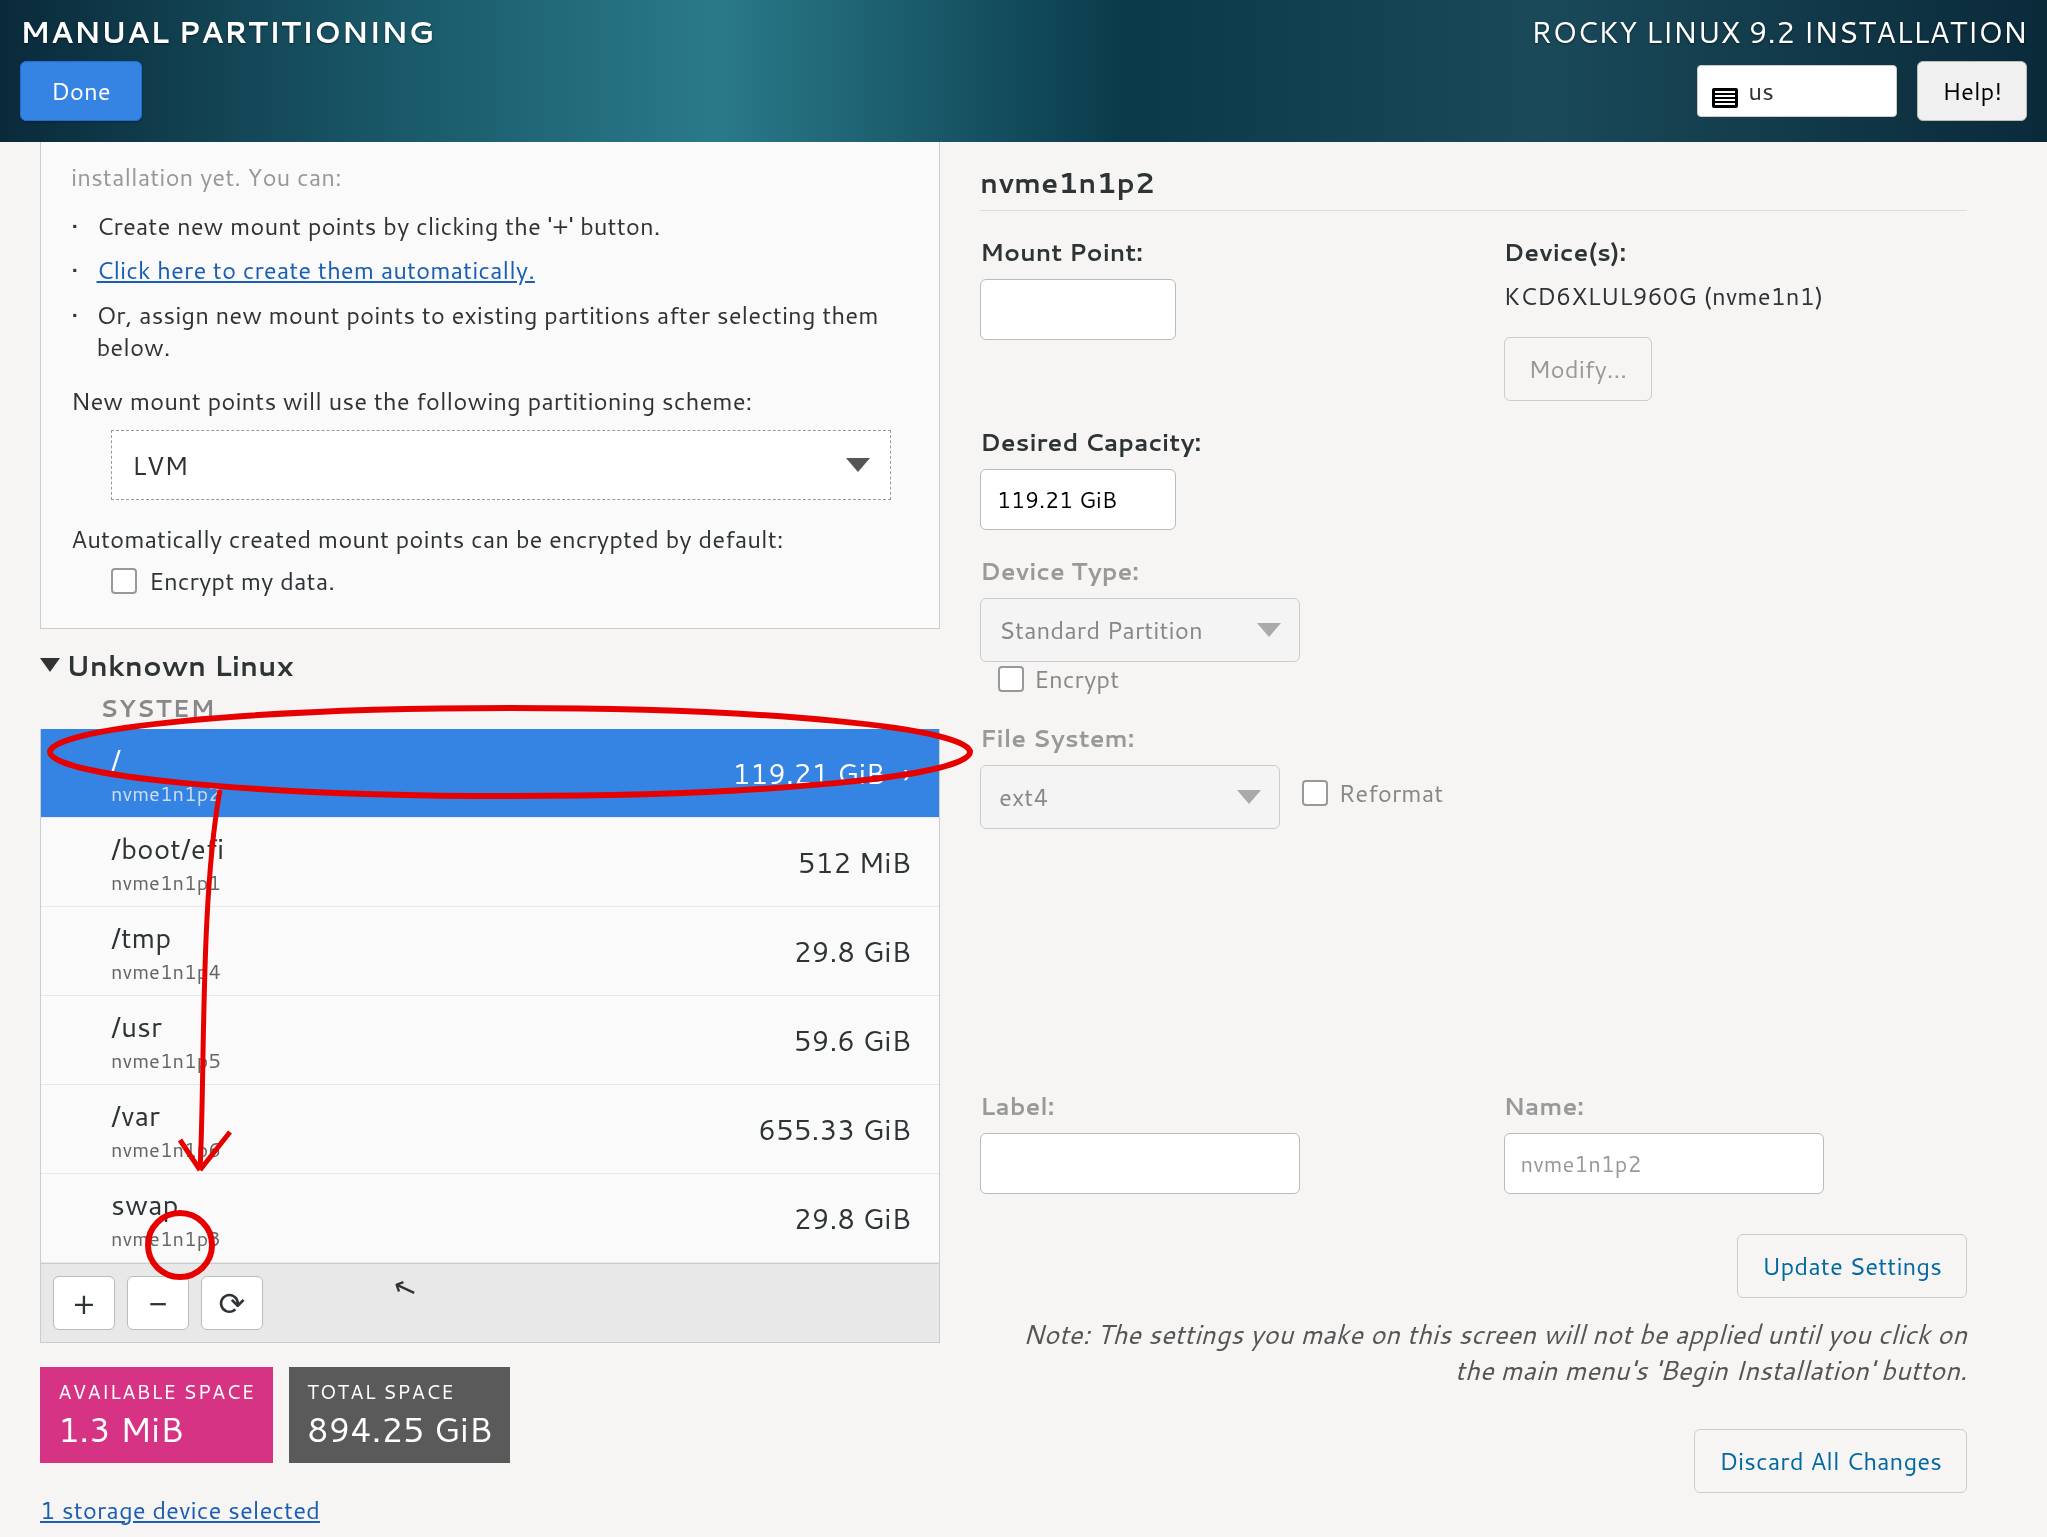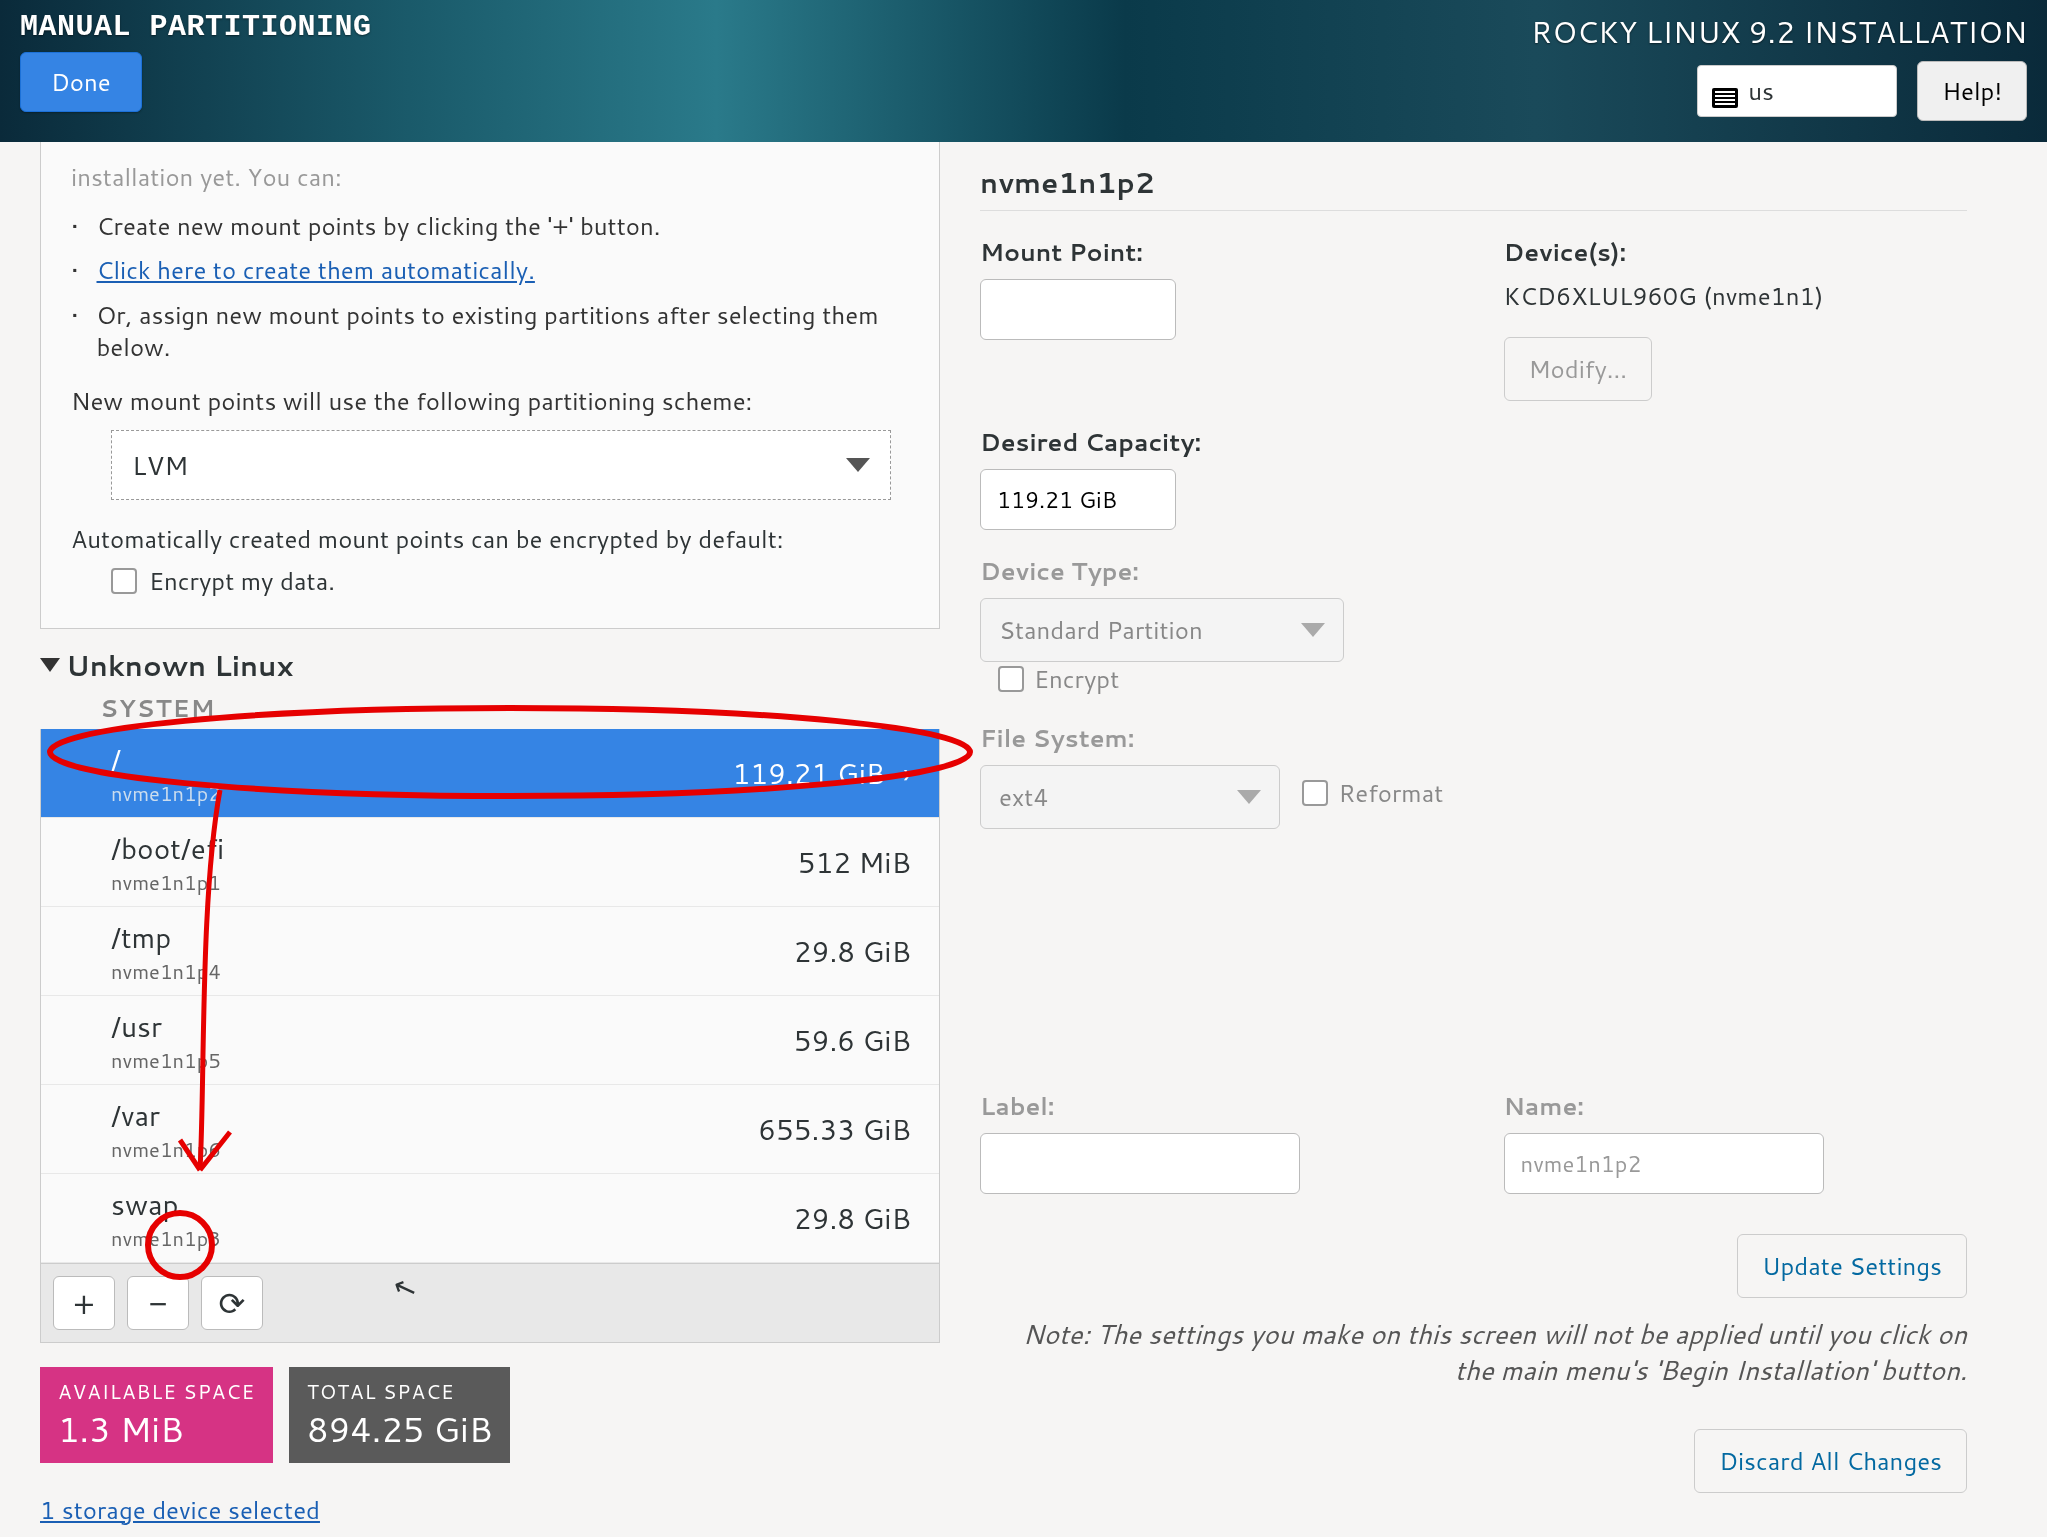--- a/index.html
+++ b/index.html
@@ -9,21 +9,21 @@
 .header {
   height: 142px;
   background: linear-gradient(90deg, #0a2a3a 0%, #1a5a6a 20%, #2a7a8a 35%, #0a3a4a 55%, #1a4a5a 75%, #0a2a3a 100%);
   background-blend-mode: multiply;
   position: relative;
   padding: 10px 20px;
   display: flex;
   justify-content: space-between;
 }
 .header-left { display: flex; flex-direction: column; gap: 8px; }
-.header-title { color: #fff; font-size: 30px; font-weight: 600; text-shadow: 0 1px 2px rgba(0,0,0,0.5); letter-spacing: 0.5px; font-family: Liberation Mono, monospace; }
+.header-title { color: #fff; font-size: 30px; font-weight: 600; text-shadow: 0 1px 2px rgba(0,0,0,0.5); letter-spacing: 0.5px; }
 .done-btn {
   background: #3584e4; color: #fff; border: 1px solid #1c71d8; border-radius: 6px;
   padding: 12px 30px; font-size: 24px; cursor: pointer; width: fit-content;
   box-shadow: 0 1px 2px rgba(0,0,0,0.3);
 }
 .header-right { display: flex; flex-direction: column; align-items: flex-end; gap: 8px; }
 .installer-title { color: #fff; font-size: 30px; font-weight: 500; text-shadow: 0 1px 2px rgba(0,0,0,0.5); }
 .header-right-row { display: flex; gap: 20px; align-items: center; }
 .keyboard-indicator {
   background: #fff; border: 1px solid #ccc; border-radius: 4px;
@@ -99,21 +99,21 @@
 .rp-grid { display: grid; grid-template-columns: 1fr 1fr; gap: 24px 60px; }
 .rp-field label { display: block; font-size: 24px; font-weight: 600; margin-bottom: 10px; }
 .rp-field.disabled label { color: #999; }
 .rp-input {
   width: 196px; padding: 14px 16px; font-size: 22px; border: 1px solid #bbb;
   border-radius: 6px; background: #fff;
 }
 .rp-input.wide { width: 320px; }
 .rp-select {
   display: inline-flex; justify-content: space-between; align-items: center;
-  width: 364px; padding: 14px 18px; border: 1px solid #ccc; border-radius: 6px;
+  width: 320px; padding: 14px 18px; border: 1px solid #ccc; border-radius: 6px;
   background: #f4f4f4; font-size: 24px; color: #888;
 }
 .rp-devices-text { font-size: 24px; margin-bottom: 24px; }
 .rp-btn {
   padding: 14px 24px; font-size: 24px; border: 1px solid #ccc; border-radius: 6px;
   background: #f6f5f4; color: #999; cursor: pointer;
 }
 .rp-btn.primary { color: #0369a1; }
 .inline-check { display: inline-flex; align-items: center; gap: 10px; font-size: 24px; color: #888; margin-left: 18px; }
 

